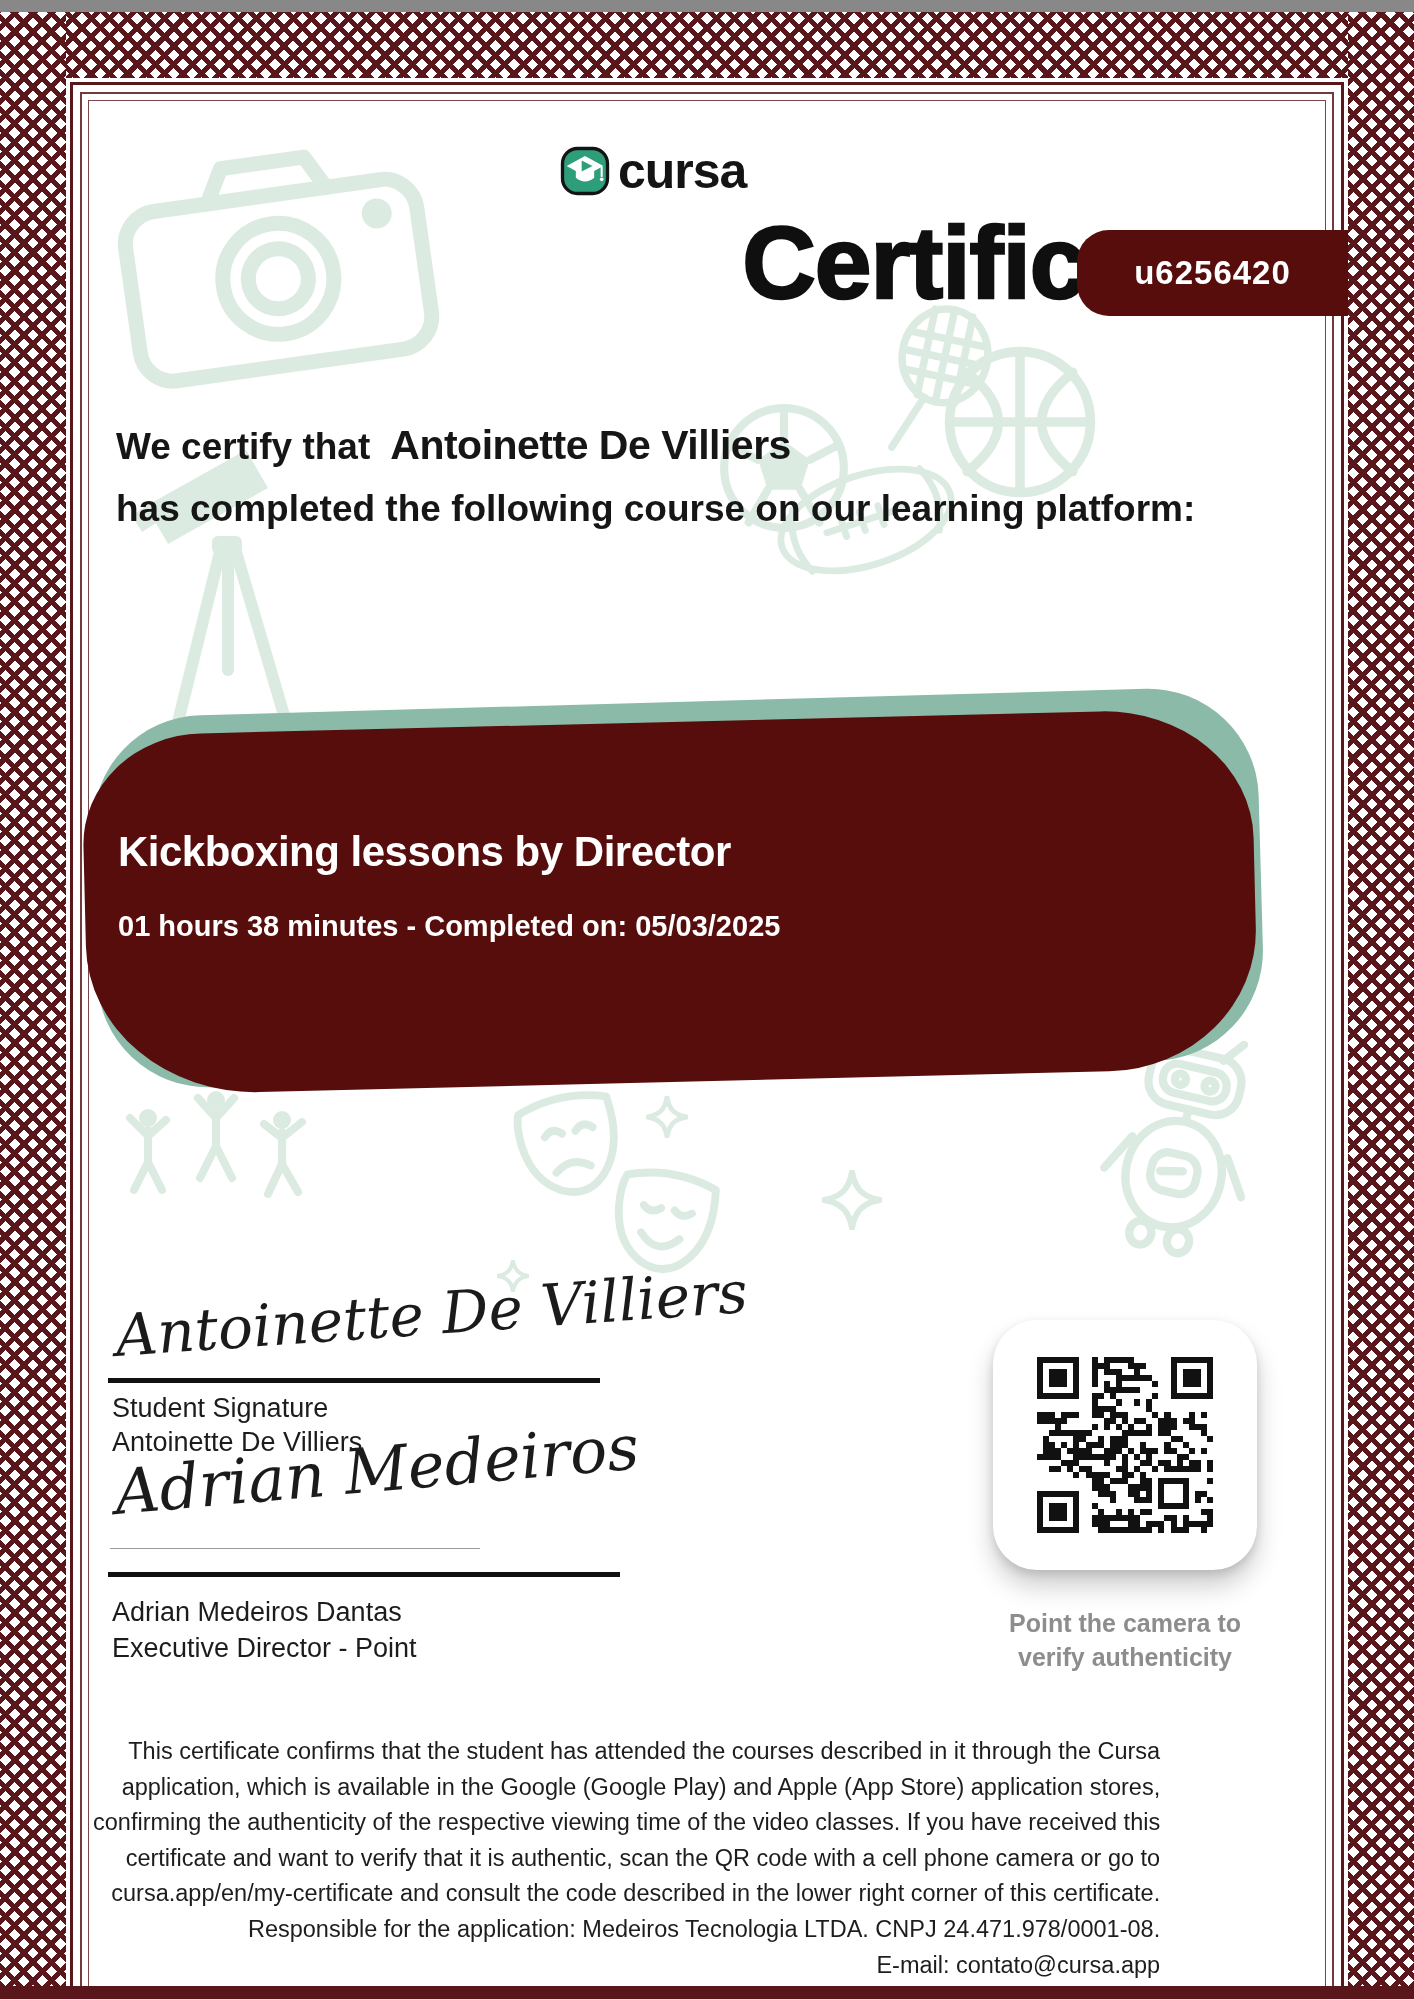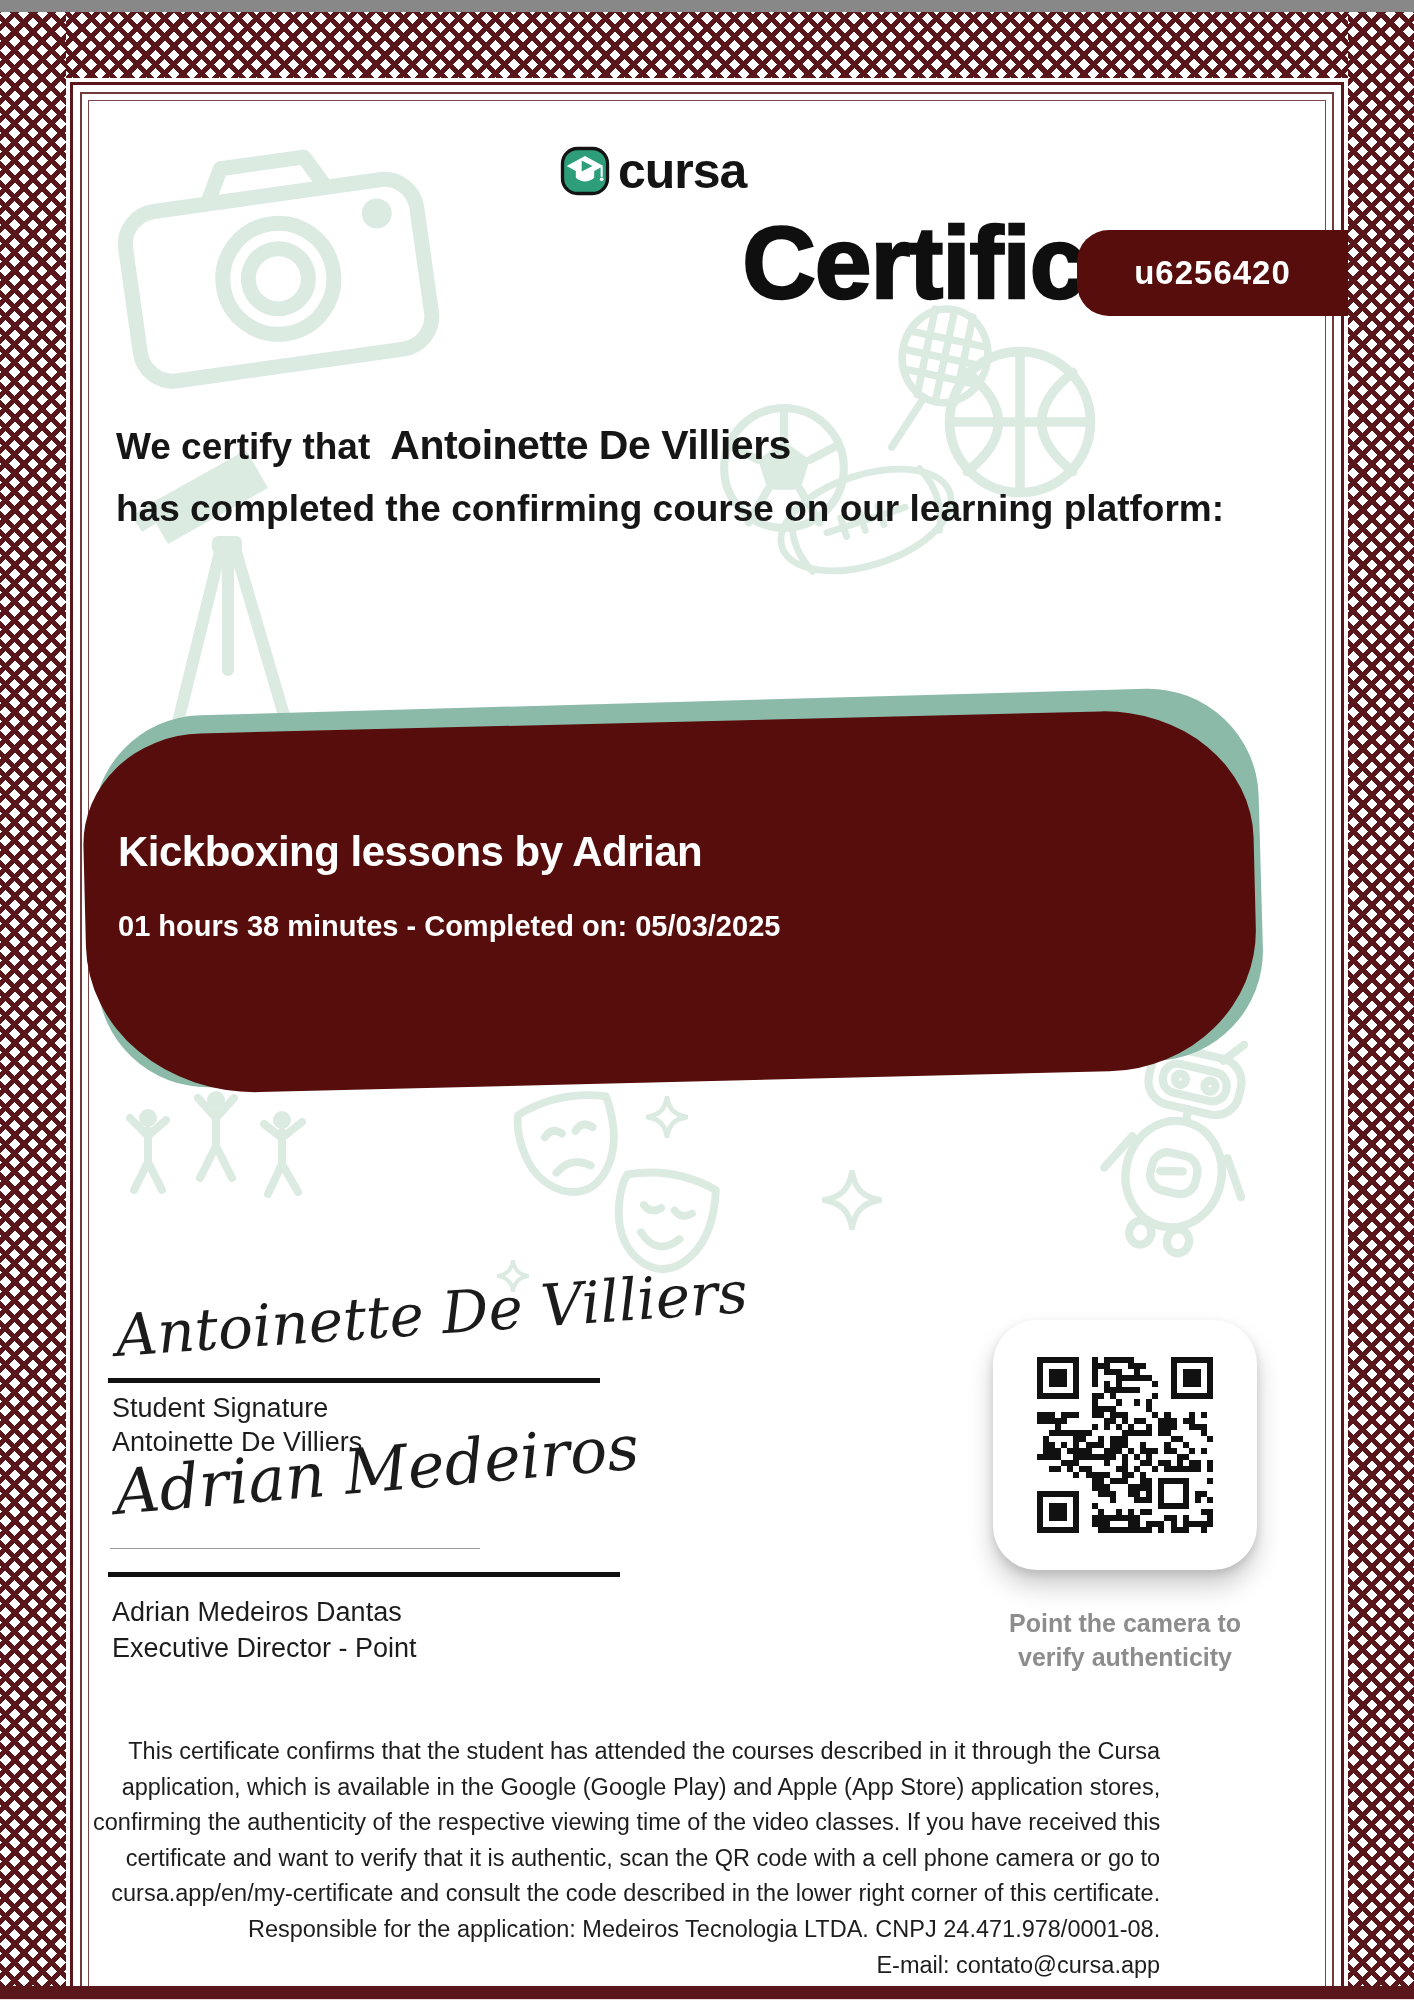--- a/index.html
+++ b/index.html
@@ -254,26 +254,26 @@
 
   <div class="code-badge">
     <span>u6256420</span>
   </div>
 
   <div class="statement">
     <div class="row">
       <span class="st-prefix">We certify that</span>
       <span class="st-name">Antoinette De Villiers</span>
     </div>
-    <div class="st-line2">has completed the confirming course on our learning platform:</div>
+    <div class="st-line2">has completed the following course on our learning platform:</div>
   </div>
 
   <div class="sage-band"></div>
   <div class="maroon-blob"></div>
-  <div class="course-title">Kickboxing lessons by Adrian</div>
+  <div class="course-title">Kickboxing lessons by Director</div>
   <div class="course-meta">01 hours 38 minutes - Completed on: 05/03/2025</div>
 
   <div class="script script-1">Antoinette De Villiers</div>
   <div class="sig-line sig-line-1"></div>
   <div class="sig-text sig1-label">Student Signature</div>
   <div class="sig-text sig1-name">Antoinette De Villiers</div>
 
   <div class="script script-2">Adrian Medeiros</div>
   <div class="sig-thin"></div>
   <div class="sig-line sig-line-2"></div>

